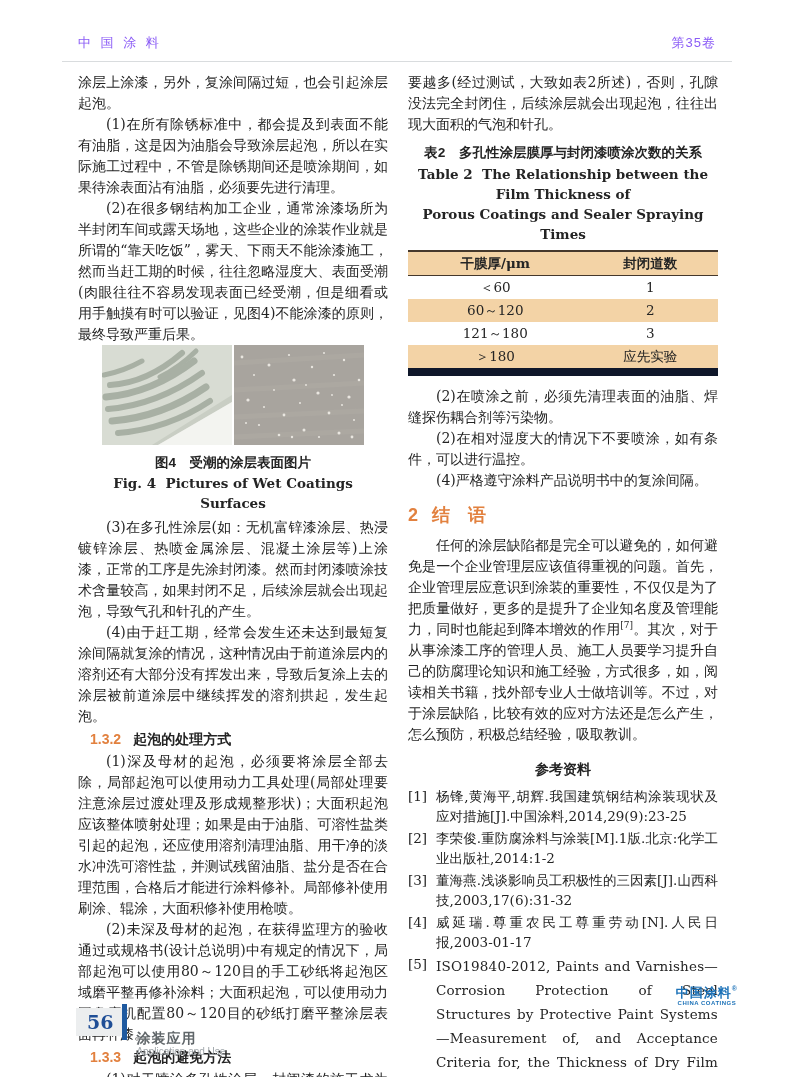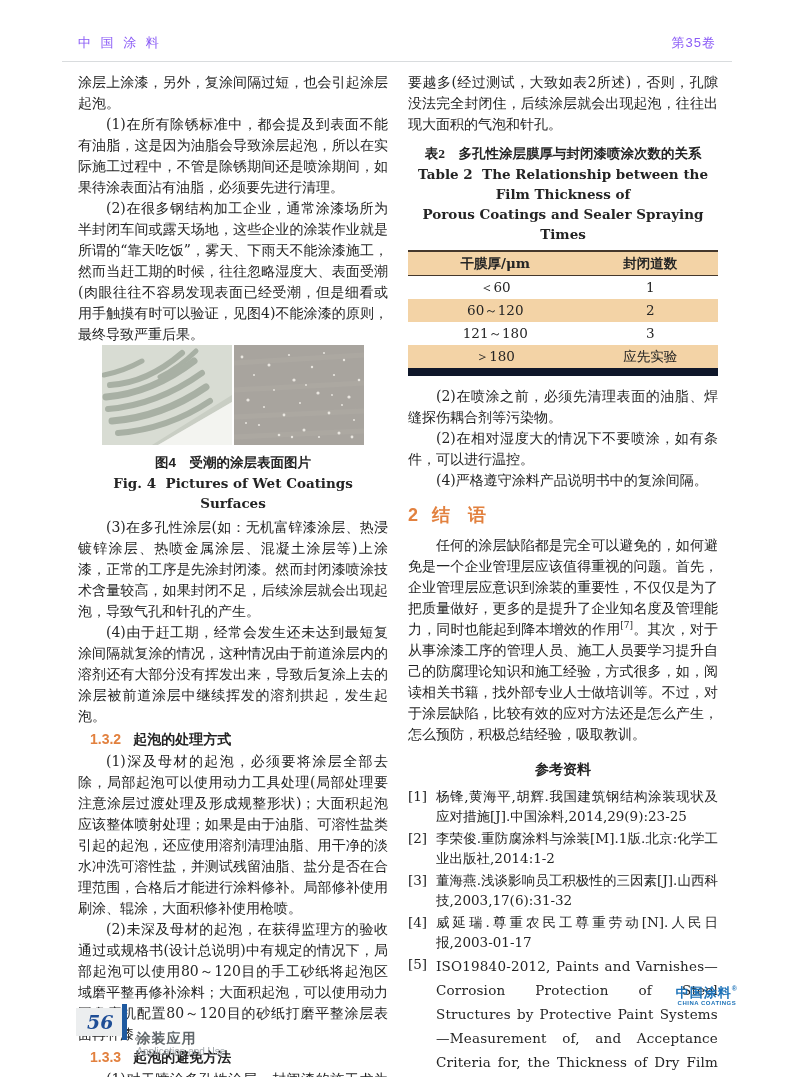--- a/index.html
+++ b/index.html
@@ -25,21 +25,21 @@
   
   .subhead{font-family:"Liberation Sans",sans-serif;font-weight:600;font-size:14px;
            line-height:22px;margin:1px 12px;}
   .subhead .num{color:#e2813f;margin-right:12px;font-weight:bold;}
   
   .sechead{font-family:"Liberation Sans",sans-serif;color:#e2813f;font-weight:bold;
            font-size:18px;line-height:24px;margin:12px 0 8px 0;}
   .sechead .num{margin-right:14px;}
   
   .tblcap-zh{text-align:center;font-size:13.5px;font-weight:bold;
-             font-family:Liberation Serif, serif;line-height:21px;margin-top:8px;}
+             font-family:Liberation Mono, monospace;line-height:21px;margin-top:8px;}
   .tblcap-en{text-align:center;font-size:13.5px;font-weight:bold;line-height:20px;}
   table.t2{width:100%;border-collapse:collapse;margin:6px 0 10px 0;font-size:13.5px;
            border-top:2px solid #45382c;border-bottom:8px solid #0f172a;}
   table.t2 th{font-weight:bold;border-bottom:1px solid #45382c;}
   table.t2 th,table.t2 td{height:23px;text-align:center;padding:0;}
   table.t2 .peach{background:#f3d3a6;}
   sup{font-size:9px;line-height:0;}
   
   .refs-title{text-align:center;font-weight:bold;font-size:14px;margin:14px 0 6px 0;
               font-family:"Liberation Sans",sans-serif;}
@@ -49,21 +49,21 @@
   ol.refs .txt{flex:1;text-align:justify;}
   li.latin .txt{line-height:24px;letter-spacing:.2px;}
   
   .brand{position:absolute;right:56px;top:984px;text-align:center;line-height:10px;}
   .brand .zh{color:#1c72b8;font-weight:bold;font-size:13px;font-family:"Liberation Sans",sans-serif;letter-spacing:1px;}
   .brand .reg{font-size:7px;vertical-align:super;}
   .brand .en{color:#1c72b8;font-size:6px;font-weight:bold;font-family:"Liberation Sans",sans-serif;letter-spacing:.5px;}
   
   .ftr{position:absolute;left:76px;bottom:20px;display:flex;align-items:center;}
   .pagebox{background:#eceeef;height:28px;display:flex;align-items:center;padding:0 9px 0 11px;}
-  .pagenum{font-family:"DejaVu Serif",serif;font-style:italic;font-weight:bold;
+  .pagenum{font-family:"DejaVu Serif",serif;font-weight:bold;
            color:#1f4e96;font-size:19px;}
   .pagebar{width:5px;height:36px;background:#1f5aa0;}
   .footcol{margin-left:9px;font-family:"Liberation Sans",sans-serif;margin-top:44px;}
   .footcol-zh{font-size:14px;color:#606669;font-weight:bold;letter-spacing:1px;line-height:16px;}
   .footcol-en{font-size:10px;color:#a0a6aa;line-height:11px;}
 </style>
 </head>
 <body>
 
 <div class="page">

